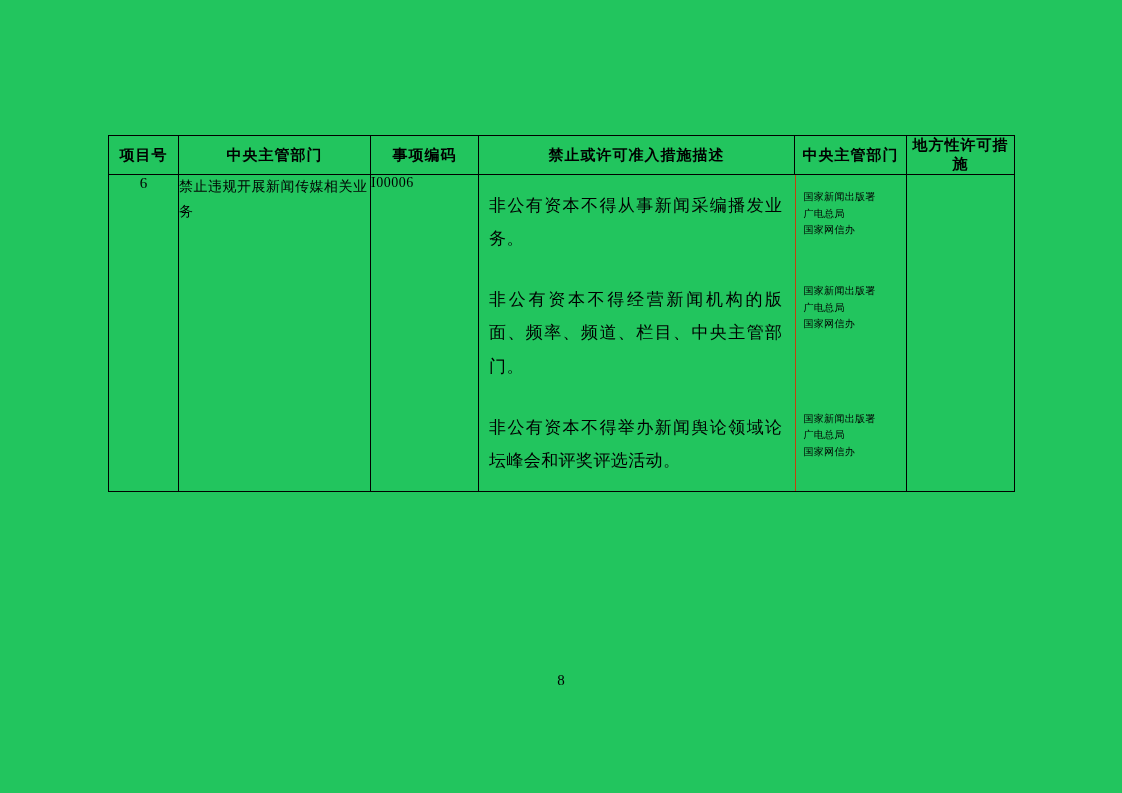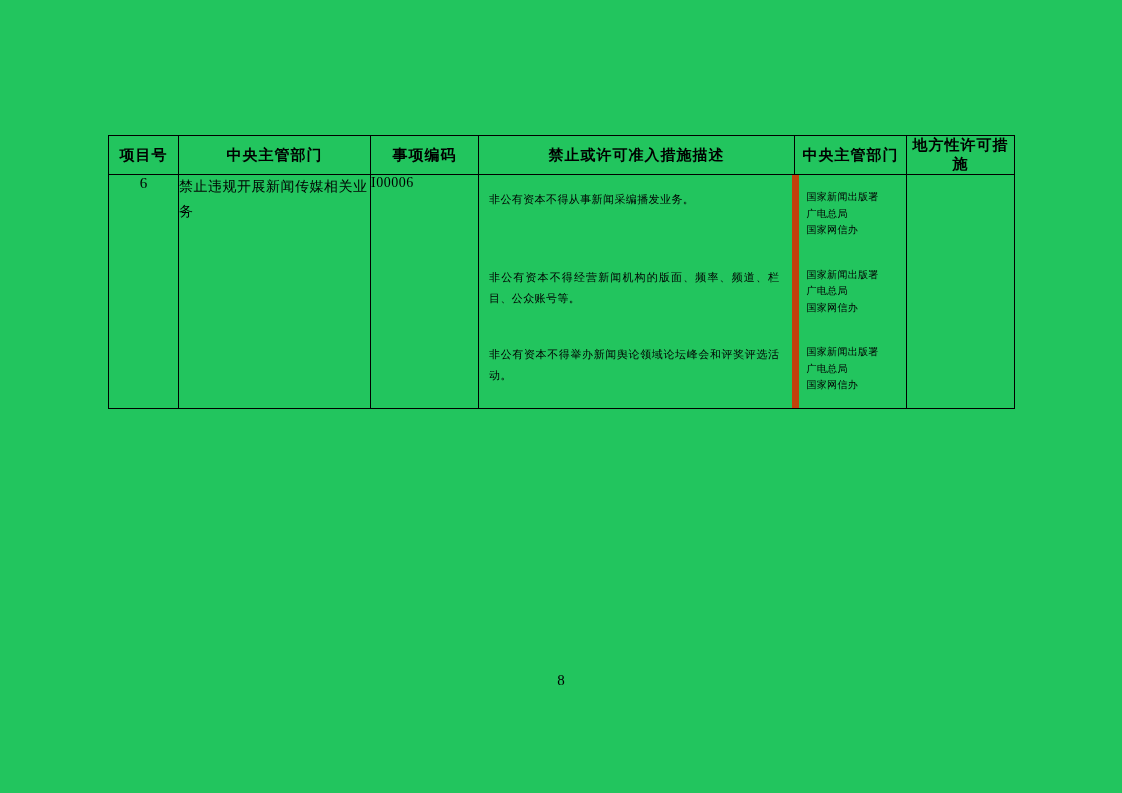--- a/index.html
+++ b/index.html
@@ -77,28 +77,28 @@
   .inner {
     width: 100%;
     border-collapse: collapse;
     table-layout: fixed;
   }
   .inner td {
     border: none;
     padding: 0;
   }
   .inner tr td.desc {
-    font-size: 11px;
+    font-size: 17px;
     line-height: 1.95;
     padding: 14px 12px 14px 10px;
     letter-spacing: 0.4px;
     text-align: justify;
     vertical-align: top;
     width: 316px;
-    border-right: 7px solid #c2410c;
+    border-right: 1px solid #c2410c;
   }
   .inner tr td.dept {
     font-size: 10px;
     line-height: 1.65;
     padding: 14px 6px 14px 8px;
     letter-spacing: 0.3px;
     vertical-align: top;
     width: 112px;
   }
   .dept-line { white-space: nowrap; display: block; }
@@ -156,21 +156,21 @@
             <tbody id="measures-body">
                 <tr>
                   <td class="desc">非公有资本不得从事新闻采编播发业务。</td>
                   <td class="dept">
                     <span class="dept-line">国家新闻出版署</span>
                     <span class="dept-line">广电总局</span>
                     <span class="dept-line">国家网信办</span>
                   </td>
                 </tr>
                 <tr>
-                  <td class="desc">非公有资本不得经营新闻机构的版面、频率、频道、栏目、公众账号等。</td>
+                  <td class="desc">非公有资本不得经营新闻机构的版面、频率、频道、栏目、中央主管部门。</td>
                   <td class="dept">
                     <span class="dept-line">国家新闻出版署</span>
                     <span class="dept-line">广电总局</span>
                     <span class="dept-line">国家网信办</span>
                   </td>
                 </tr>
                 <tr>
                   <td class="desc">非公有资本不得举办新闻舆论领域论坛峰会和评奖评选活动。</td>
                   <td class="dept">
                     <span class="dept-line">国家新闻出版署</span>

